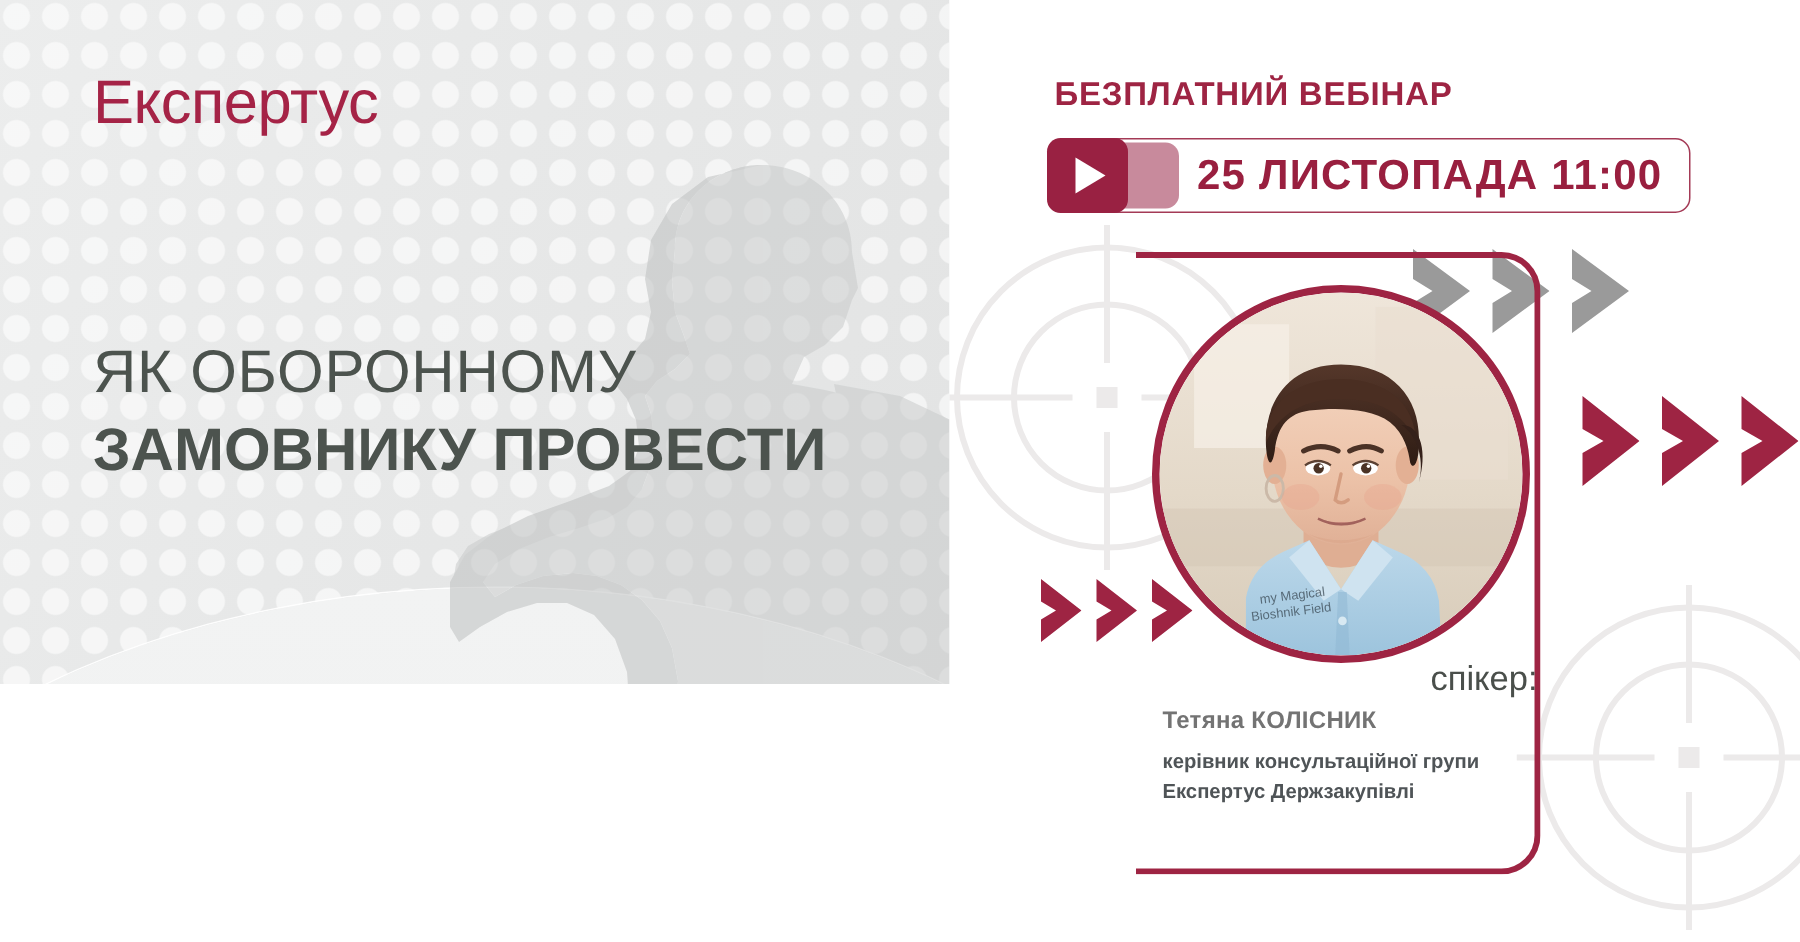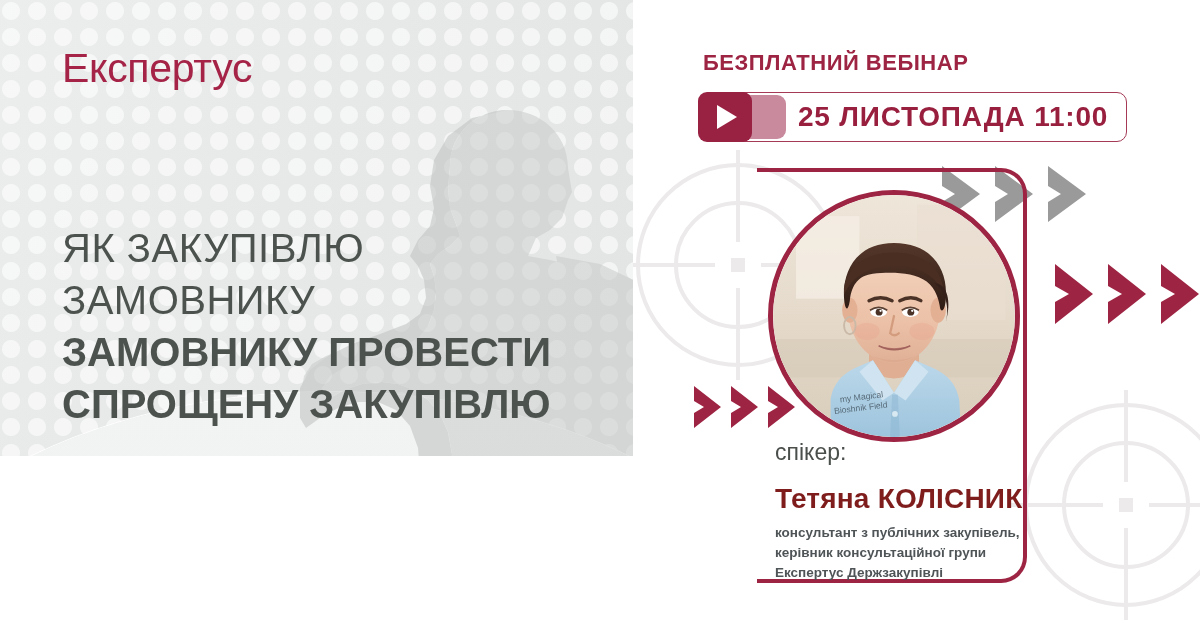--- a/index.html
+++ b/index.html
@@ -111,22 +111,22 @@
     border-radius:50%;border:5px solid #9e2443;box-sizing:border-box;
     z-index:5;background:#fff;overflow:hidden;
   }
   #photo-inner{
     position:absolute;left:0;top:0;width:100%;height:100%;
     border-radius:50%;overflow:hidden;
   }
   #photo-inner svg{display:block;width:100%;height:100%;}
 
   #speaker-info{position:absolute;left:142px;top:440px;width:250px;z-index:6;}
-  #speaker-label{color:#4a4f4b;font-size:23px;font-weight:400;line-height:1.1;}
-  #speaker-name{color:#7f1d1d;font-size:28px;font-weight:700;margin-top:19px;line-height:1.1;letter-spacing:.2px;}
+  #speaker-label{color:#4a4f4b;font-size:23px;font-weight:400;line-height:1.1;text-align:right;}
+  #speaker-name{color:#737373;font-size:16px;font-weight:700;margin-top:7px;line-height:1.1;letter-spacing:.2px;}
   .speaker-role{color:#4f5457;font-size:13.5px;font-weight:700;line-height:18px;margin-top:2px;}
   #speaker-role-block{margin-top:9px;}
 
   
   .chev-group{position:absolute;display:flex;}
 </style>
 </head>
 <body>
 
 <div id="banner">
@@ -170,24 +170,22 @@
                    L130 138 L134 120 L130 98 L134 72 L148 48 L172 30 Z"></path>
         </g>
       </svg>
     </div>
 
     <div id="logo">
       <div id="logo-main">Експертус</div>
     </div>
 
     <div id="headline">
-      <div class="hl light">ЯК ЗАКУПІВЛЮ</div>
-      <div class="hl light">ЗАМОВНИКУ</div>
+      <div class="hl light">ЯК ОБОРОННОМУ</div>
       <div class="hl bold">ЗАМОВНИКУ ПРОВЕСТИ</div>
-      <div class="hl bold">СПРОЩЕНУ ЗАКУПІВЛЮ</div>
     </div>
   </div>
 
   <div id="right-panel">
 
     <div class="crosshair" style="left:-10px;top:150px;">
       <svg width="230" height="230" viewBox="0 0 230 230">
         <g fill="none" stroke="#eceaea" stroke-width="4">
           <circle cx="115" cy="115" r="100"></circle>
           <circle cx="115" cy="115" r="62"></circle>
@@ -344,20 +342,19 @@
 
           <path d="M104 168 Q126 180 148 168 Q126 176 104 168 Z" fill="#d9a388" opacity=".5"></path>
         </svg>
       </div>
     </div>
 
     <div id="speaker-info">
       <div id="speaker-label">спікер:</div>
       <div id="speaker-name">Тетяна КОЛІСНИК</div>
       <div id="speaker-role-block">
-        <div class="speaker-role">консультант з публічних закупівель,</div>
         <div class="speaker-role">керівник консультаційної групи</div>
         <div class="speaker-role">Експертус Держзакупівлі</div>
       </div>
     </div>
 
   </div>
 </div>
 
 </body></html>

